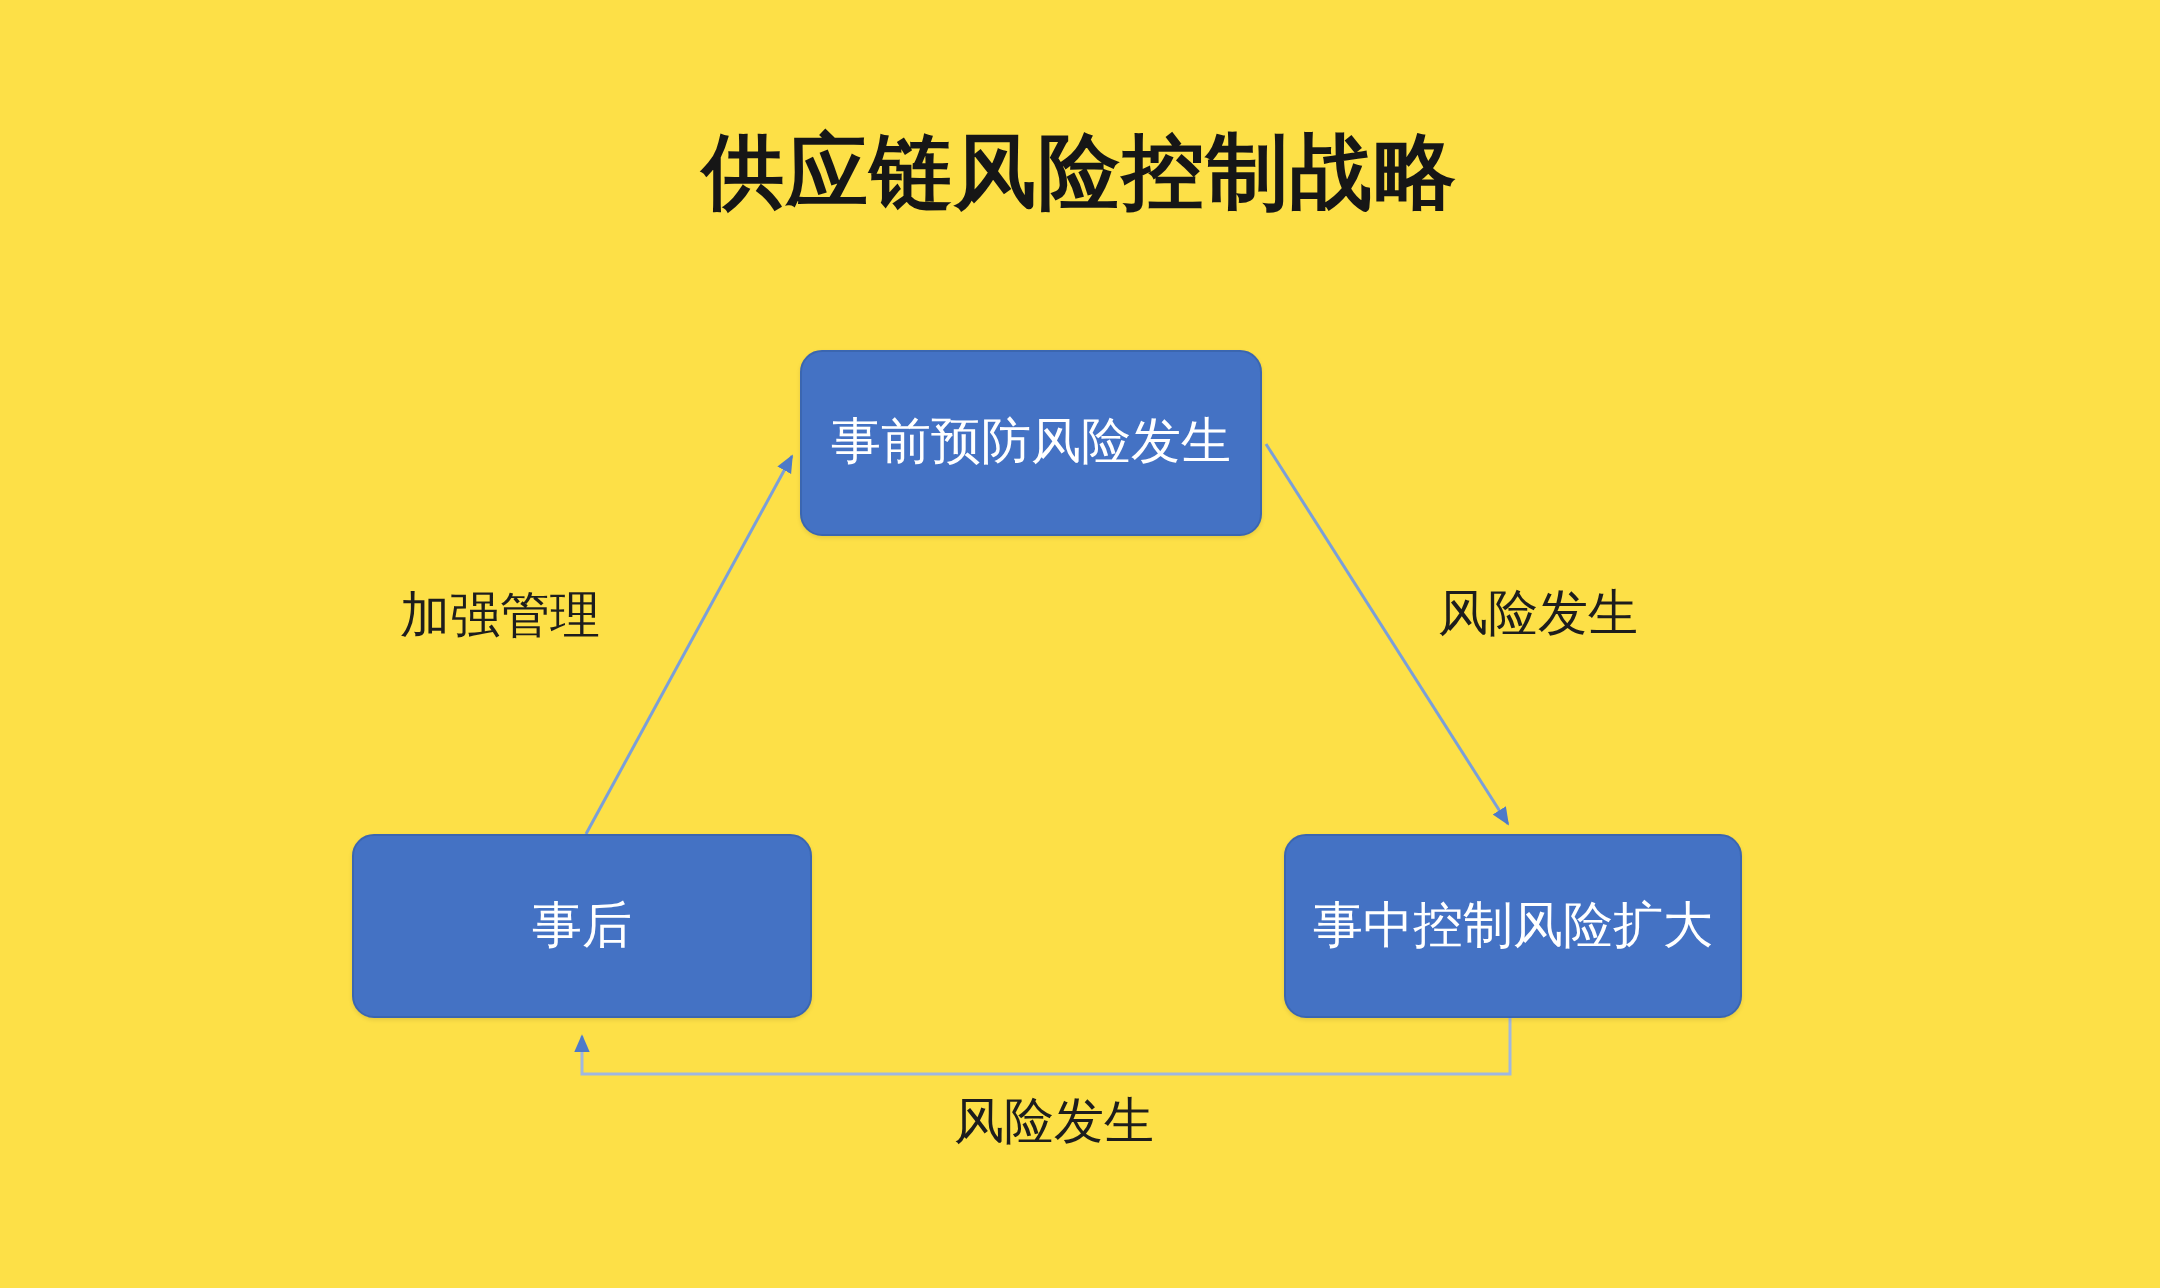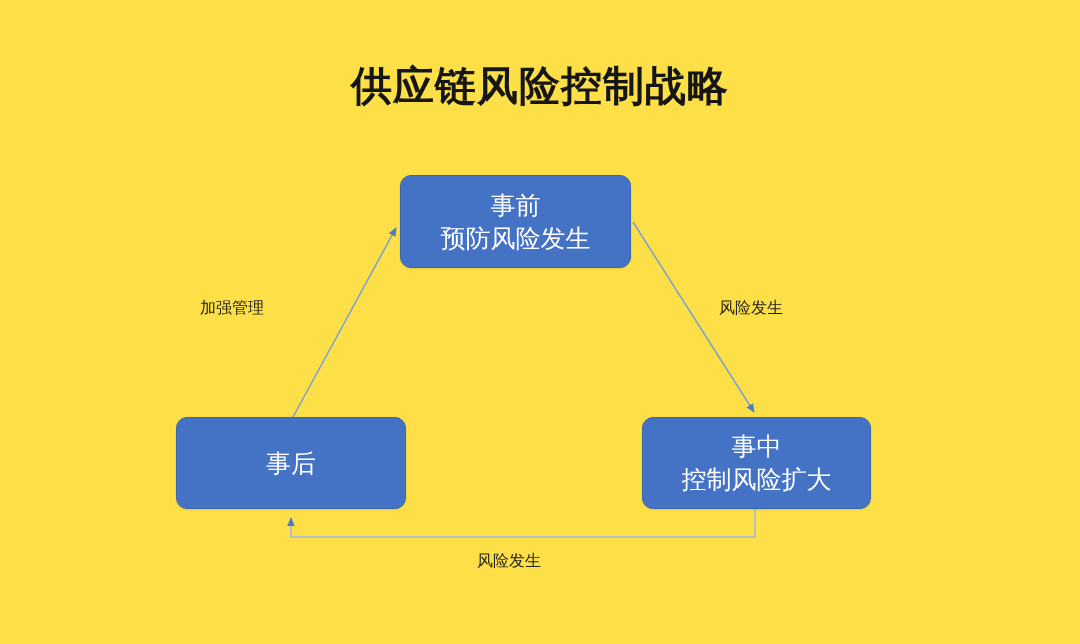--- a/index.html
+++ b/index.html
@@ -33,21 +33,21 @@
     white-space: nowrap;
   }
   .node {
     position: absolute;
     box-sizing: border-box;
     background: #4472c4;
     border: 1.2px solid #3b66b0;
     border-radius: 11px;
     color: #ffffff;
     display: flex;
-    flex-direction: column;
+    flex-direction: row;
     align-items: center;
     justify-content: center;
     text-align: center;
     font-size: 25px;
     line-height: 33px;
     box-shadow: 0 1px 2px rgba(0,0,0,0.10);
   }
   .node .line1,
   .node .line2 {
     display: block;
@@ -76,21 +76,21 @@
   #connectors {
     position: absolute;
     left: 0;
     top: 0;
     width: 1080px;
     height: 644px;
     pointer-events: none;
   }
   .edge-label {
     position: absolute;
-    font-size: 16px;
+    font-size: 25px;
     line-height: 32px;
     color: #1d1d1d;
     white-space: nowrap;
   }
   #label-strengthen {
     left: 200px;
     top: 292px;
   }
   #label-riskoccur {
     left: 719px;

